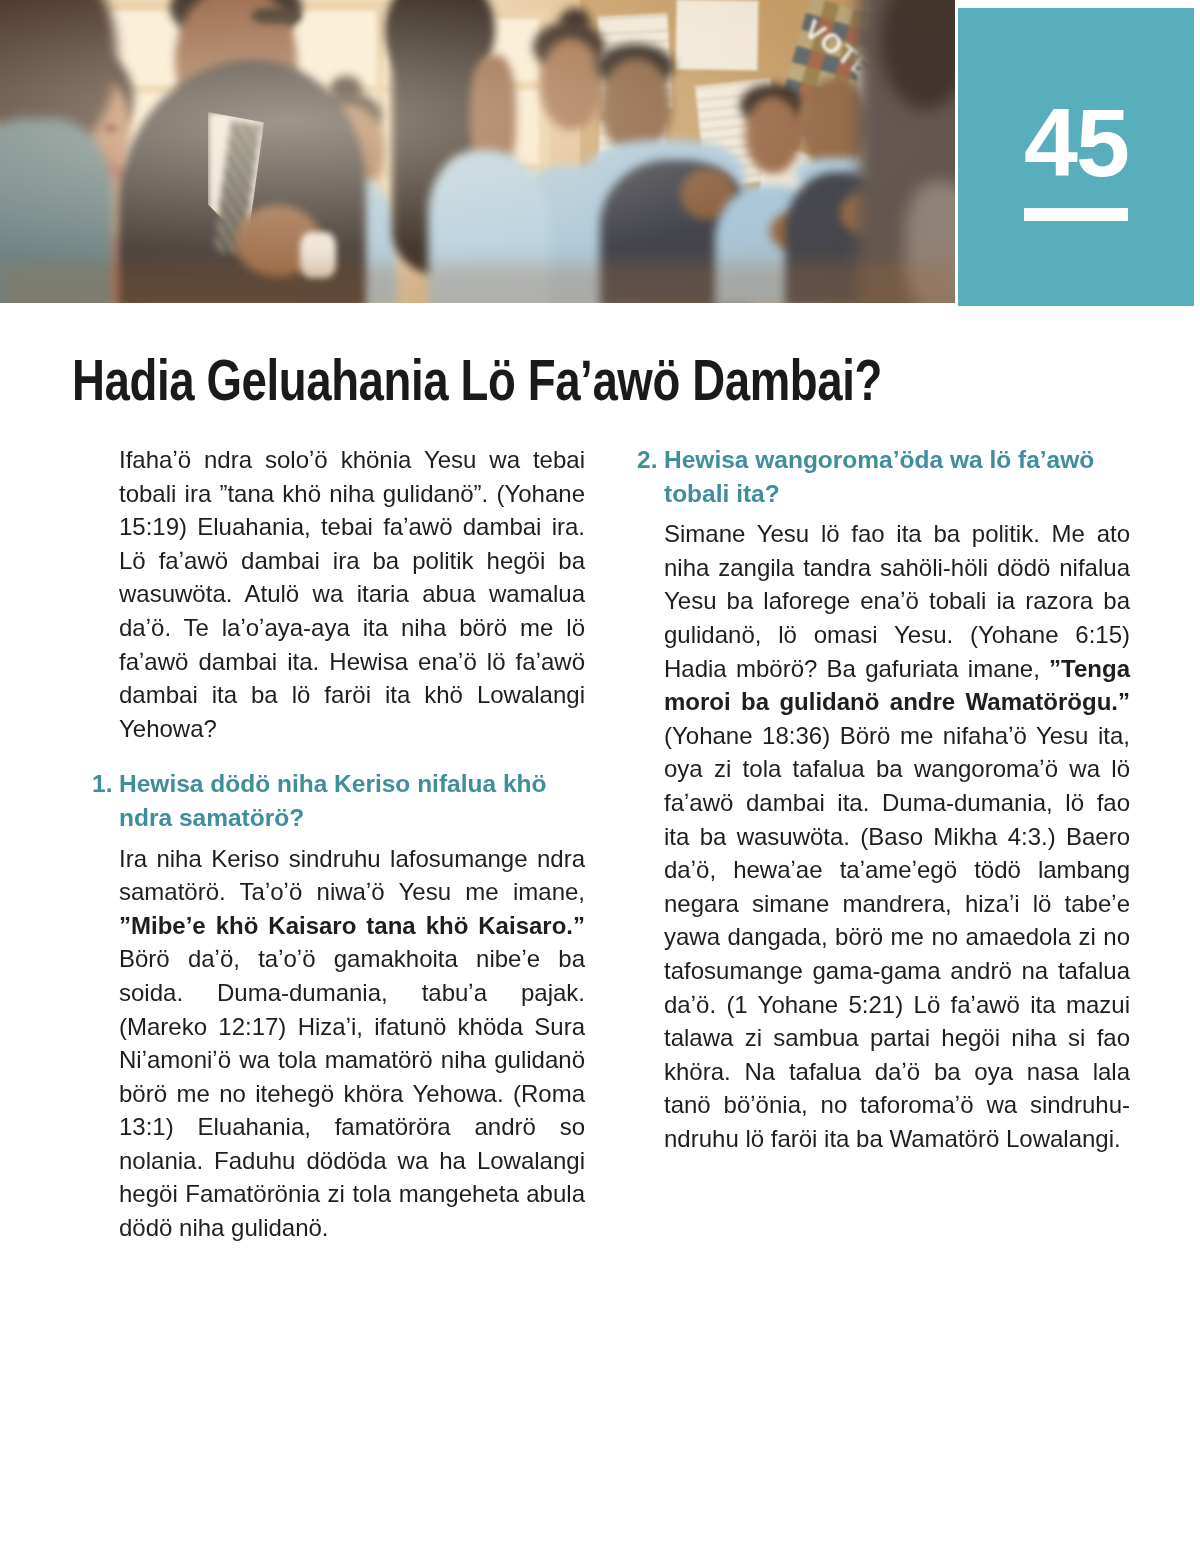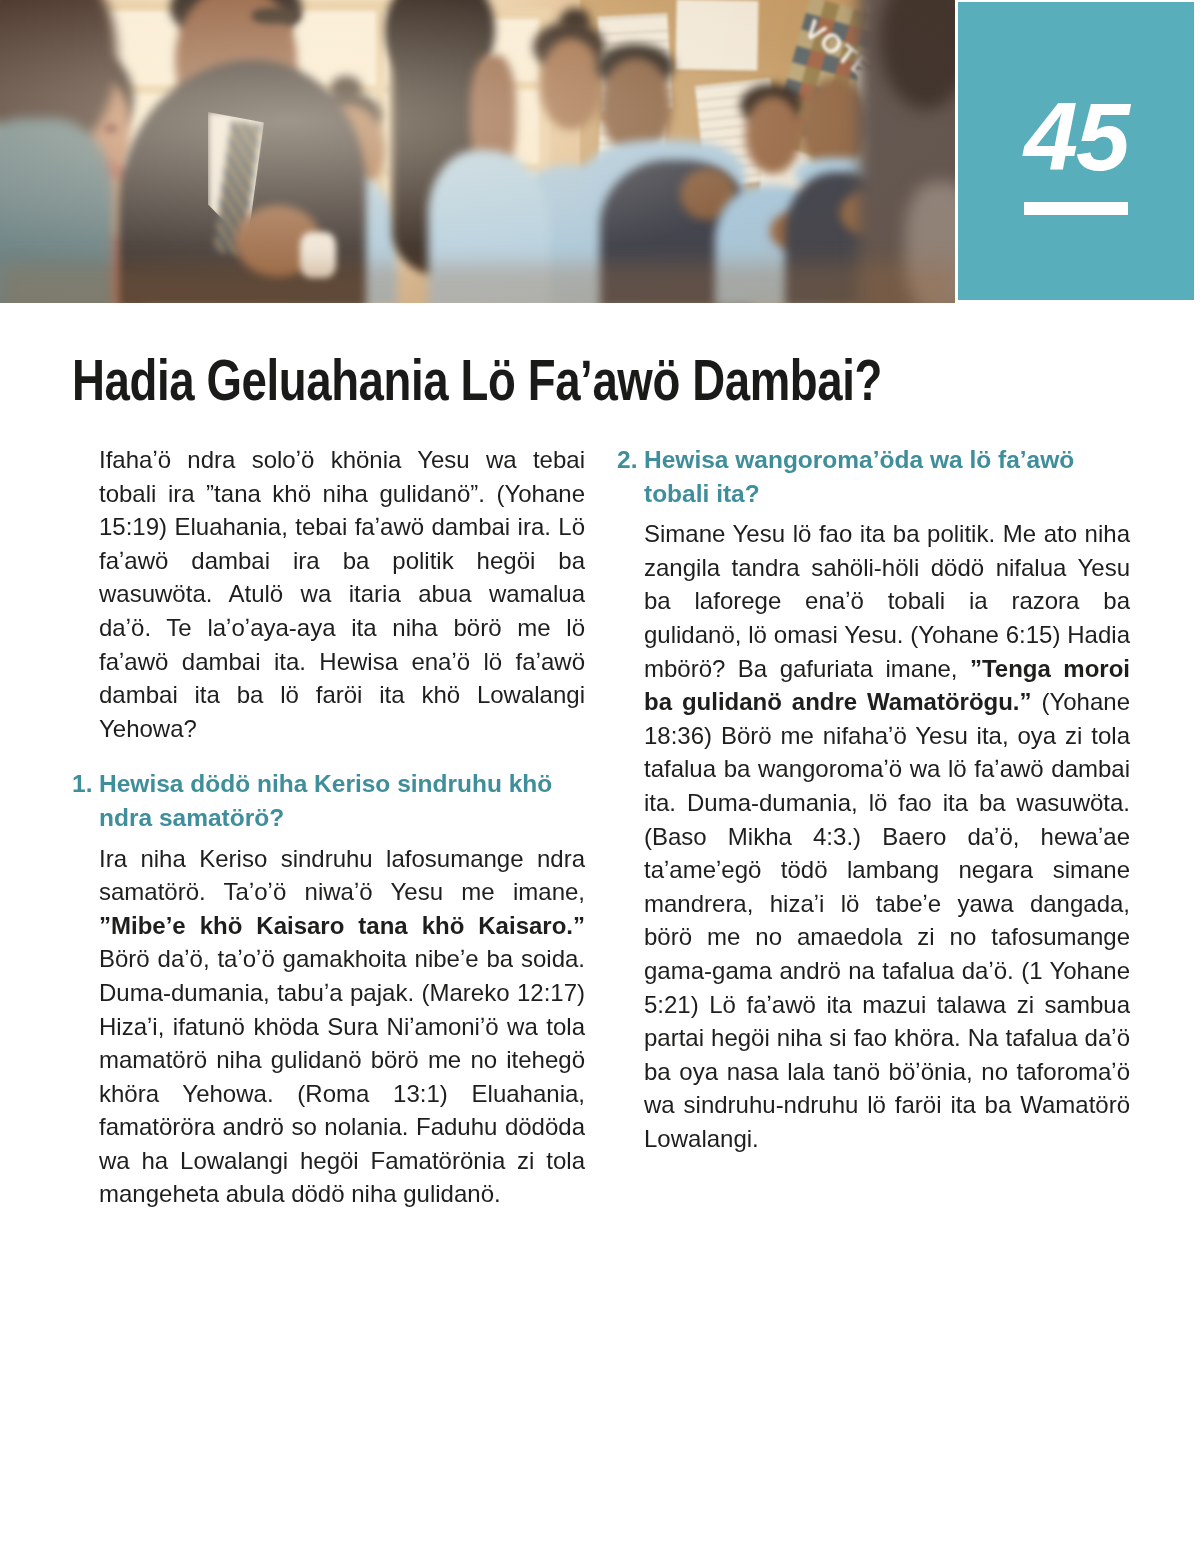--- a/index.html
+++ b/index.html
@@ -45,29 +45,29 @@
     filter:blur(1.5px);text-align:center;font-family:"Liberation Serif",serif;color:#7b6f63;
     font-size:11px;line-height:14px;padding-top:10px;}
   .yena-poster .band{position:absolute;left:4px;right:4px;bottom:4px;height:30px;
     background:linear-gradient(#e9d9a7,#d8b13e);
     box-shadow:inset 0 -4px 0 rgba(190,120,40,.5);}
   .blob{filter:blur(5px);}
   .floor{left:0;bottom:-20px;width:955px;height:60px;background:rgba(150,100,55,.30);filter:blur(10px);z-index:4;}
   
   .z1{z-index:1}.z2{z-index:2}.z3{z-index:3}.z4{z-index:4}
   
-  .badge{position:absolute;left:958px;top:2px;width:236px;height:298px;background:var(--accent);font-style:italic;}
+  .badge{position:absolute;left:958px;top:8px;width:236px;height:298px;background:var(--accent);}
   .badge-number{position:absolute;left:0;right:0;top:86px;text-align:center;
     color:#fff;font-size:97px;font-weight:bold;line-height:1;letter-spacing:-2px;}
   .badge-bar{position:absolute;left:50%;transform:translateX(-50%);top:200px;width:104px;height:13px;background:#fff;}
   
   .title{margin:49px 70px 34px 72px;font-size:57px;line-height:1.0;font-weight:bold;color:#1a1a18;
     letter-spacing:-.5px;transform:scaleX(.8);transform-origin:left center;white-space:nowrap;}
   .columns{display:flex;gap:32px;margin:0 70px 0 72px;}
-  .col{flex:1;min-width:0;}
+  .col{flex:1;min-width:0;margin-left:20px;}
   .para{font-size:24px;line-height:33.6px;text-align:justify;margin-left:27px;color:var(--text);}
   .para .b{font-weight:bold;}
   .section{margin-top:22px;}
   .q{display:grid;grid-template-columns:27px auto;color:var(--heading-accent);
     font-size:24.5px;line-height:33.6px;font-weight:bold;margin:0 0 7px 0;}
 </style>
 </head>
 <body>
 
 <div class="page">
@@ -158,21 +158,21 @@
   </header>
 
   <h1 class="title">Hadia Geluahania Lö Faʼawö Dambai?</h1>
 
   <main class="columns">
     <div class="col">
       <p class="para"><span>Ifahaʼö ndra soloʼö khönia Yesu wa tebai tobali ira ”tana khö niha gulidanö”. (Yohane 15:19) Eluahania, tebai faʼawö dambai ira. Lö faʼawö dambai ira ba politik hegöi ba wasuwöta. Atulö wa itaria abua wamalua daʼö. Te laʼoʼaya-aya ita niha börö me lö faʼawö dambai ita. Hewisa enaʼö lö faʼawö dambai ita ba lö faröi ita khö Lowalangi Yehowa?</span></p>
       <section class="section">
         <h2 class="q">
           <span>1.</span>
-          <span>Hewisa dödö niha Keriso sindruhu khö ndra samatörö?</span>
+          <span>Hewisa dödö niha Keriso nifalua khö ndra samatörö?</span>
         </h2>
         <p class="para"><span>Ira niha Keriso sindruhu lafosumange ndra samatörö. Taʼoʼö niwaʼö Yesu me imane, </span><span class="b">”Mibeʼe khö Kaisaro tana khö Kaisaro.”</span><span> Börö daʼö, taʼoʼö gamakhoita nibeʼe ba soida. Duma-dumania, tabuʼa pajak. (Mareko 12:17) Hizaʼi, ifatunö khöda Sura Niʼamoniʼö wa tola mamatörö niha gulidanö börö me no itehegö khöra Yehowa. (Roma 13:1) Eluahania, famatöröra andrö so nolania. Faduhu dödöda wa ha Lowalangi hegöi Famatörönia zi tola mangeheta abula dödö niha gulidanö.</span></p>
       </section>
     </div>
     <div class="col">
       <section>
         <h2 class="q">
           <span>2.</span>
           <span>Hewisa wangoromaʼöda wa lö faʼawö tobali ita?</span>
         </h2>

